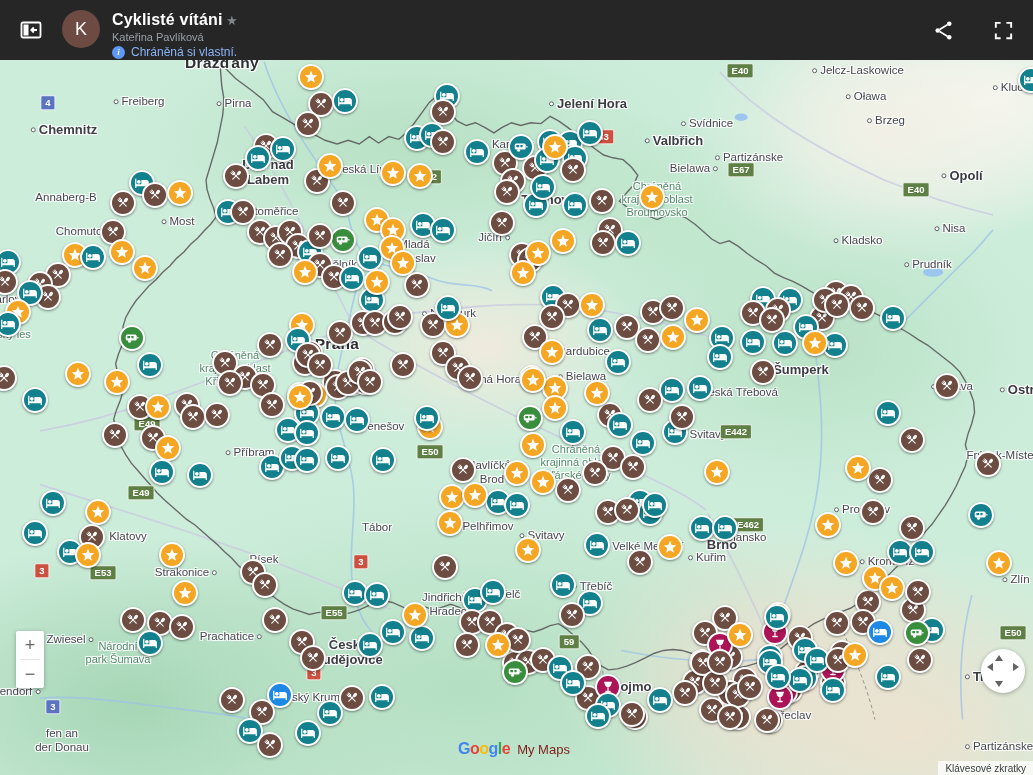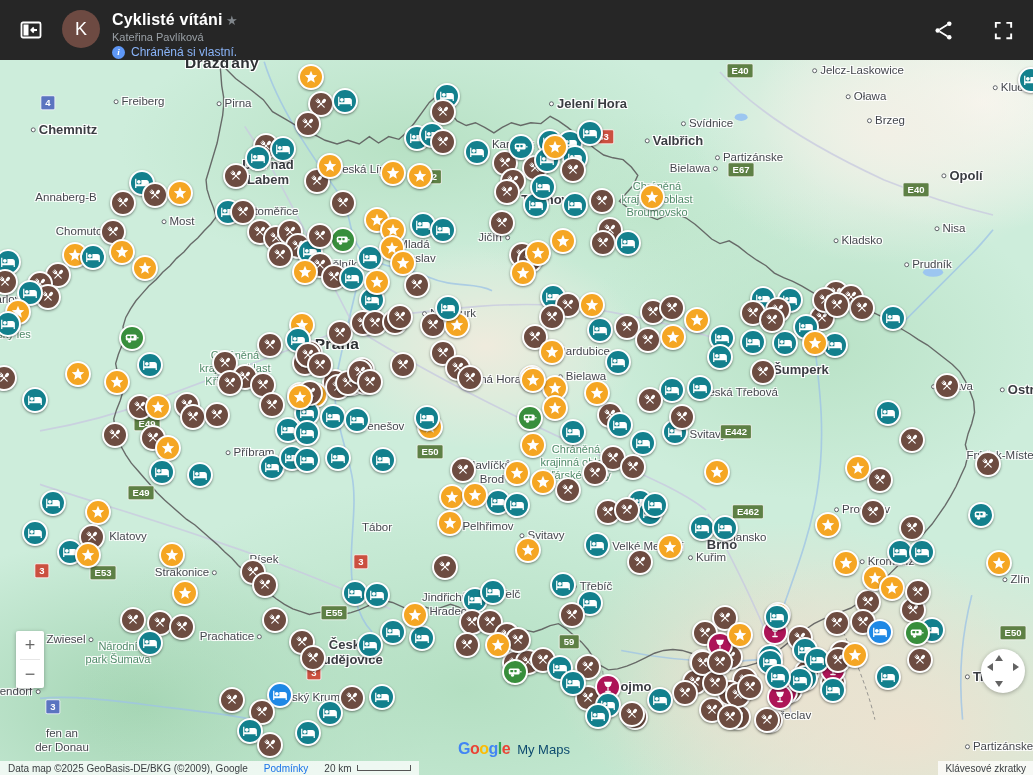--- a/index.html
+++ b/index.html
@@ -68,21 +68,21 @@
   .parr.right{right:6px;top:14px;border-left:6px solid #636363;border-right:none;}
   #attr{position:absolute;left:0;bottom:0;height:14px;background:rgba(255,255,255,.75);z-index:11;
         display:flex;align-items:center;gap:16px;padding:0 8px;font-size:10px;color:#3c4043;white-space:nowrap;}
   #attr a{color:#1a73e8;text-decoration:none;cursor:pointer;}
   #scalegrp{display:flex;align-items:center;gap:5px;}
   #scalebar{width:52px;height:5px;border-left:1px solid #555;border-right:1px solid #555;border-bottom:1px solid #555;}
   #kbd{position:absolute;right:0;bottom:0;height:14px;background:rgba(255,255,255,.75);z-index:11;
        display:flex;align-items:center;padding:0 7px;font-size:10px;color:#3c4043;cursor:pointer;}
   #wm{position:absolute;left:458px;bottom:17px;z-index:11;display:flex;align-items:baseline;pointer-events:none;}
   #wm .gl{font-size:16px;font-weight:bold;letter-spacing:-.5px;}
-  #wm .sfx{font-size:13px;color:#0c4a6e;margin-left:7px;}
+  #wm .sfx{font-size:13px;color:#7f1d1d;margin-left:7px;}
 </style>
 </head>
 <body>
 
 <div id="app">
 
   <div id="hdr">
     <svg id="toggle" class="hicon" viewBox="0 0 24 24">
       <rect x="2.5" y="4.5" width="19" height="15" rx="1.5" fill="none" stroke="#fff" stroke-width="1.8"></rect>
       <rect x="4.5" y="6.5" width="5" height="11" fill="#fff"></rect>
@@ -467,21 +467,21 @@
         <div class="sh e" style="left: 916px; top: 130px;">E40</div>
         <div class="sh e" style="left: 426px; top: 117px;">E442</div>
         <div class="sh e" style="left: 736px; top: 372px;">E442</div>
         <div class="sh e" style="left: 741px; top: 110px;">E67</div>
         <div class="sh e" style="left: 147px; top: 364px;">E49</div>
         <div class="sh e" style="left: 141px; top: 433px;">E49</div>
         <div class="sh e" style="left: 103px; top: 513px;">E53</div>
         <div class="sh e" style="left: 334px; top: 553px;">E55</div>
         <div class="sh e" style="left: 430px; top: 392px;">E50</div>
         <div class="sh e" style="left: 1013px; top: 573px;">E50</div>
-        <div class="sh e" style="left: 748px; top: 452px;">E462</div>
+        <div class="sh e" style="left: 748px; top: 465px;">E462</div>
         <div class="sh e" style="left: 569px; top: 582px;">59</div>
         <div class="sh r" style="left: 603px; top: 77px;">S3</div>
         <div class="sh r" style="left: 361px; top: 502px;">3</div>
         <div class="sh r" style="left: 314px; top: 613px;">3</div>
         <div class="sh r" style="left: 42px; top: 511px;">3</div>
         <div class="sh b" style="left: 48px; top: 43px;">4</div>
         <div class="sh b" style="left: 53px; top: 647px;">3</div>
       </div>
     <div id="markers">
         <div class="mk" style="left: 298px; top: 4px; --mk: #F5A623;">
@@ -2248,24 +2248,16 @@
     <span class="parr down"></span>
     <span class="parr left"></span>
     <span class="parr right"></span>
   </div>
 
   <div id="wm">
     <span id="wm-letters"><span class="gl" style="color: rgb(66, 133, 244);">G</span><span class="gl" style="color: rgb(234, 67, 53);">o</span><span class="gl" style="color: rgb(251, 188, 5);">o</span><span class="gl" style="color: rgb(66, 133, 244);">g</span><span class="gl" style="color: rgb(52, 168, 83);">l</span><span class="gl" style="color: rgb(234, 67, 53);">e</span></span>
     <span class="sfx">My Maps</span>
   </div>
 
-  <div id="attr">
-    <span>Data map ©2025 GeoBasis-DE/BKG (©2009), Google</span>
-    <a>Podmínky</a>
-    <span id="scalegrp">
-      <span>20 km</span>
-      <span id="scalebar"></span>
-    </span>
-  </div>
 
   <div id="kbd">Klávesové zkratky</div>
 
 </div>
 
 </body></html>

